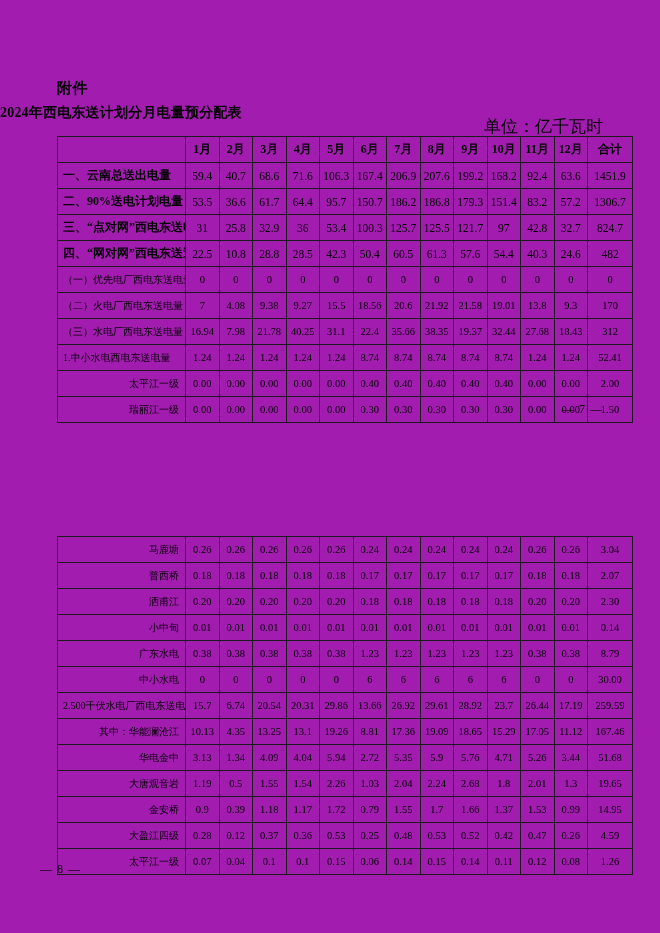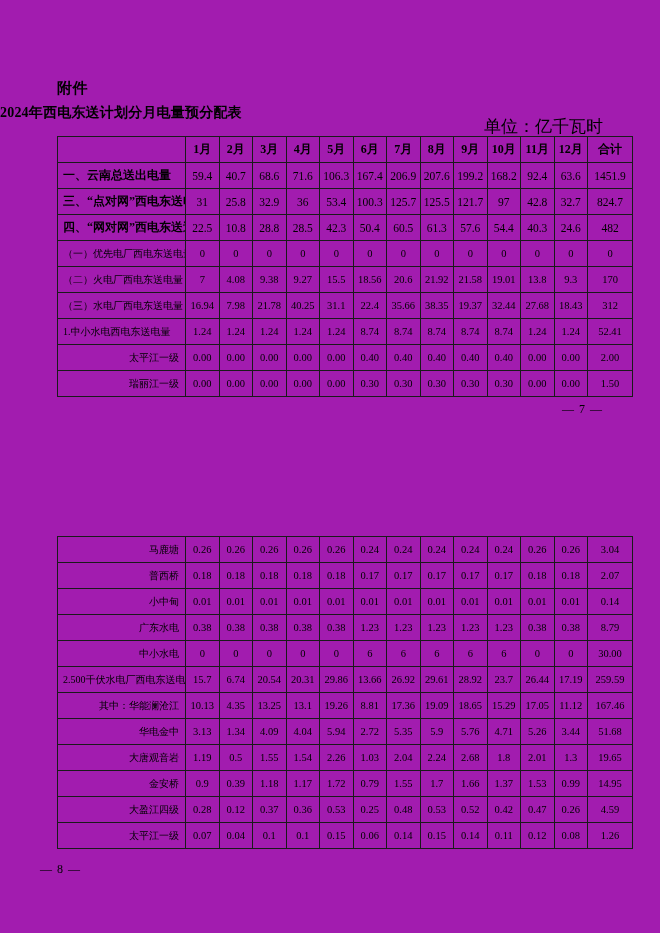--- a/index.html
+++ b/index.html
@@ -163,20 +163,36 @@
             <td>167.4</td>
             <td>206.9</td>
             <td>207.6</td>
             <td>199.2</td>
             <td>168.2</td>
             <td>92.4</td>
             <td>63.6</td>
             <td>1451.9</td>
           </tr>
           <tr class="major">
+            <td class="lbl">二、90%送电计划电量</td>
+            <td>53.5</td>
+            <td>36.6</td>
+            <td>61.7</td>
+            <td>64.4</td>
+            <td>95.7</td>
+            <td>150.7</td>
+            <td>186.2</td>
+            <td>186.8</td>
+            <td>179.3</td>
+            <td>151.4</td>
+            <td>83.2</td>
+            <td>57.2</td>
+            <td>1306.7</td>
+          </tr>
+          <tr class="major">
             <td class="lbl">三、“点对网”西电东送电量</td>
             <td>31</td>
             <td>25.8</td>
             <td>32.9</td>
             <td>36</td>
             <td>53.4</td>
             <td>100.3</td>
             <td>125.7</td>
             <td>125.5</td>
             <td>121.7</td>
@@ -348,20 +364,36 @@
             <td>0.17</td>
             <td>0.17</td>
             <td>0.17</td>
             <td>0.17</td>
             <td>0.17</td>
             <td>0.18</td>
             <td>0.18</td>
             <td>2.07</td>
           </tr>
           <tr class="sub">
+            <td class="lbl-r">洒甫江</td>
+            <td>0.20</td>
+            <td>0.20</td>
+            <td>0.20</td>
+            <td>0.20</td>
+            <td>0.20</td>
+            <td>0.18</td>
+            <td>0.18</td>
+            <td>0.18</td>
+            <td>0.18</td>
+            <td>0.18</td>
+            <td>0.20</td>
+            <td>0.20</td>
+            <td>2.30</td>
+          </tr>
+          <tr class="sub">
             <td class="lbl-r">小中甸</td>
             <td>0.01</td>
             <td>0.01</td>
             <td>0.01</td>
             <td>0.01</td>
             <td>0.01</td>
             <td>0.01</td>
             <td>0.01</td>
             <td>0.01</td>
             <td>0.01</td>

